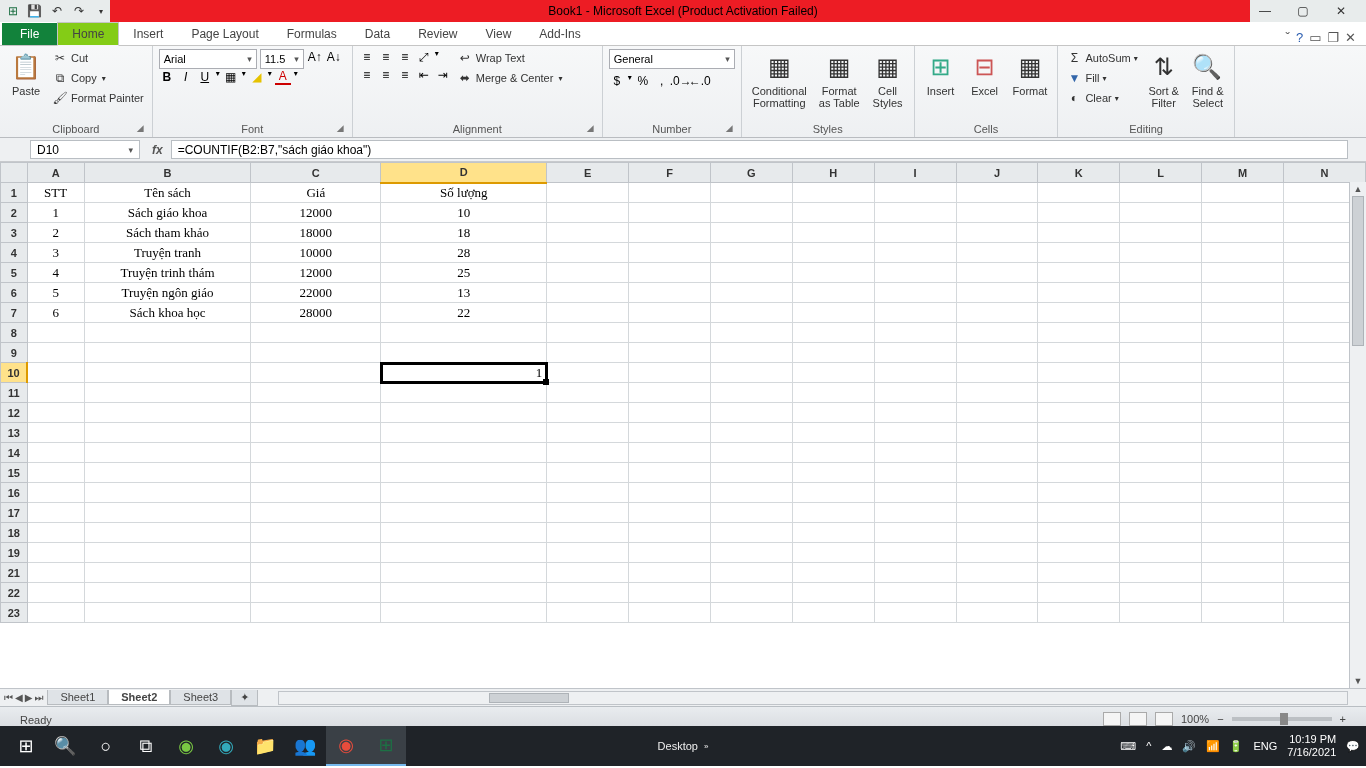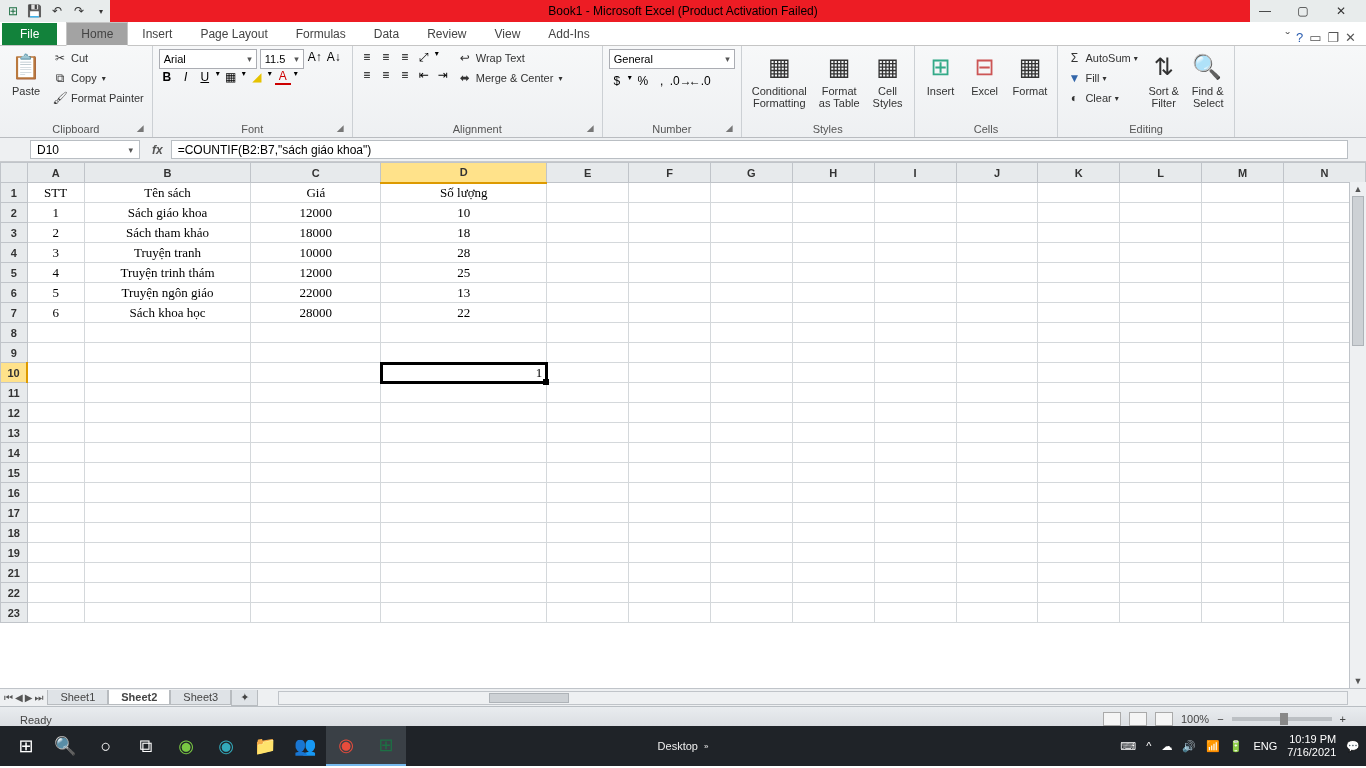--- a/index.html
+++ b/index.html
@@ -10,21 +10,21 @@
 .titlebar-left { display: flex; align-items: center; gap: 4px; padding-left: 4px; background: #e8ecec; height: 22px; }
 .titlebar-left .qat-item { width: 18px; height: 18px; display: flex; align-items: center; justify-content: center; color: #333; font-size: 12px; }
 .titlebar-title { position: absolute; left: 50%; transform: translateX(-50%); color: #000; font-size: 12px; }
 .titlebar-right { margin-left: auto; display: flex; gap: 8px; padding-right: 10px; background: #e8ecec; height: 22px; align-items: center; }
 .win-btn { width: 30px; height: 22px; display: flex; align-items: center; justify-content: center; font-size: 12px; color: #333; }
 
 
 .ribbon-tabs { height: 24px; background: #fff; display: flex; align-items: flex-end; padding-left: 2px; border-bottom: 1px solid #c5c5c5; }
 .ribbon-tab { padding: 4px 14px; font-size: 12px; color: #444; cursor: pointer; }
 .ribbon-tab.file { background: #12823b; color: #fff; padding: 4px 18px; }
-.ribbon-tab.active { border: 1px solid #c5c5c5; border-bottom: 1px solid #f5f6f7; background: #a3a3a3; margin-bottom: -1px; margin-left: 9px; }
+.ribbon-tab.active { border: 1px solid #c5c5c5; border-bottom: 1px solid #f5f6f7; background: #84cc16; margin-bottom: -1px; }
 .ribbon-right-icons { margin-left: auto; display: flex; gap: 6px; padding-right: 10px; align-items: center; color: #555; }
 .ribbon-right-icons span { font-size: 13px; }
 
 
 .ribbon { height: 92px; background: linear-gradient(#f7f8f9,#eef0f2); border-bottom: 1px solid #b9bcc0; display: flex; }
 .ribbon-group { border-right: 1px solid #ccd0d4; display: flex; flex-direction: column; padding: 3px 6px 0; }
 .ribbon-group-body { flex: 1; display: flex; align-items: flex-start; gap: 4px; }
 .ribbon-group-label { text-align: center; font-size: 11px; color: #555; padding: 2px 0; position: relative; }
 .ribbon-group-label .dlauncher { position: absolute; right: 2px; top: 2px; font-size: 9px; color: #777; }
 .btn-col { display: flex; flex-direction: column; align-items: center; gap: 2px; font-size: 11px; color: #333; padding: 2px 4px; }
@@ -289,21 +289,21 @@
             <span style="font-size:8px">▾</span>
           </div>
       </div>
       <div class="btn-col">
           <span class="icon-lg">⇅</span>
           <span style="white-space:pre-line;text-align:center">Sort &amp;
 Filter</span>
         </div>
       <div class="btn-col">
           <span class="icon-lg">🔍</span>
-          <span style="white-space:pre-line;text-align:right">Find &amp;
+          <span style="white-space:pre-line;text-align:center">Find &amp;
 Select</span>
         </div>
     </div>
     <div class="ribbon-group-label"><span>Editing</span></div>
   </div>
 </div>
 
 <div class="formula-row">
   <div class="name-box">
       <span>D10</span>

